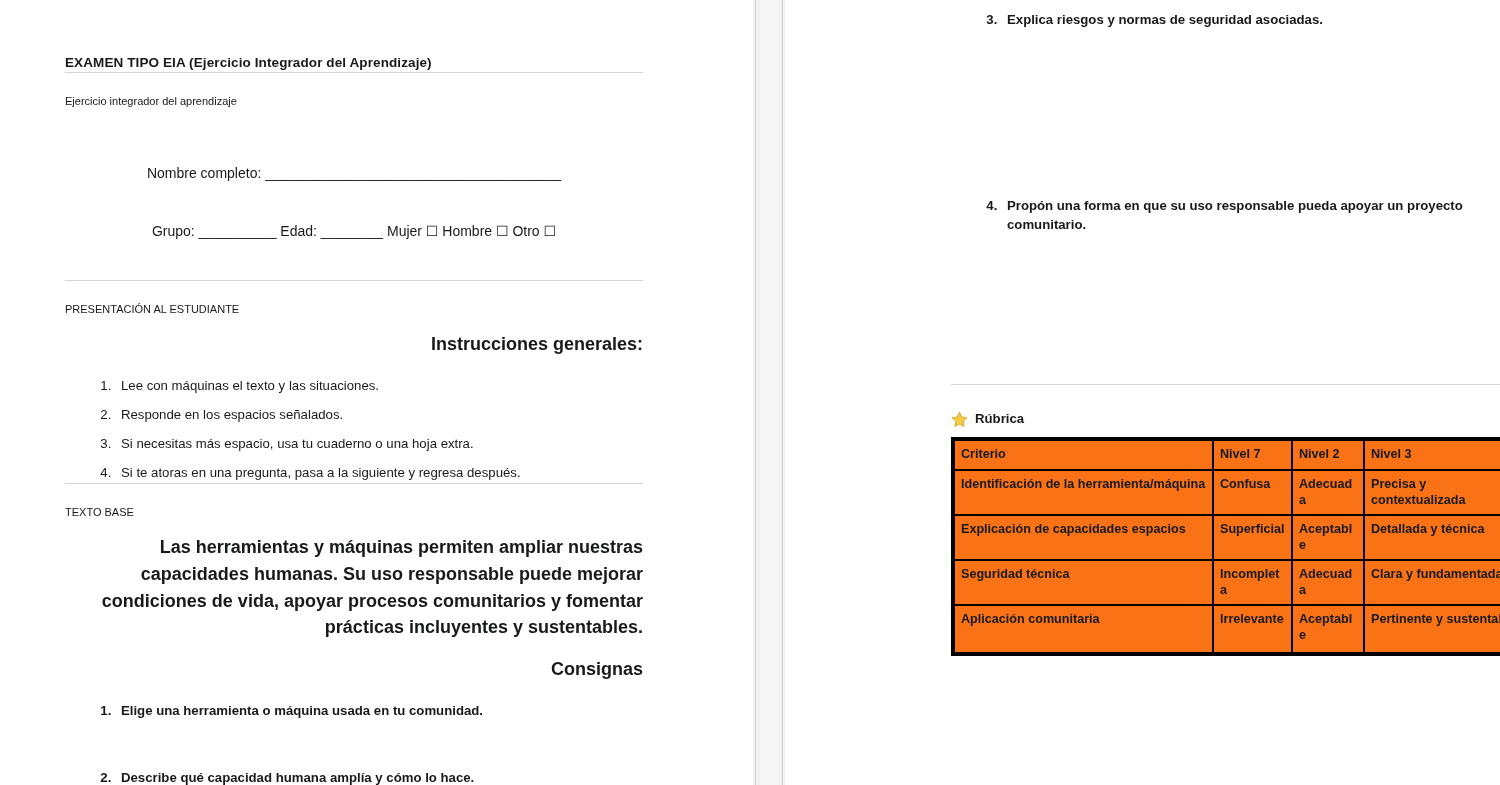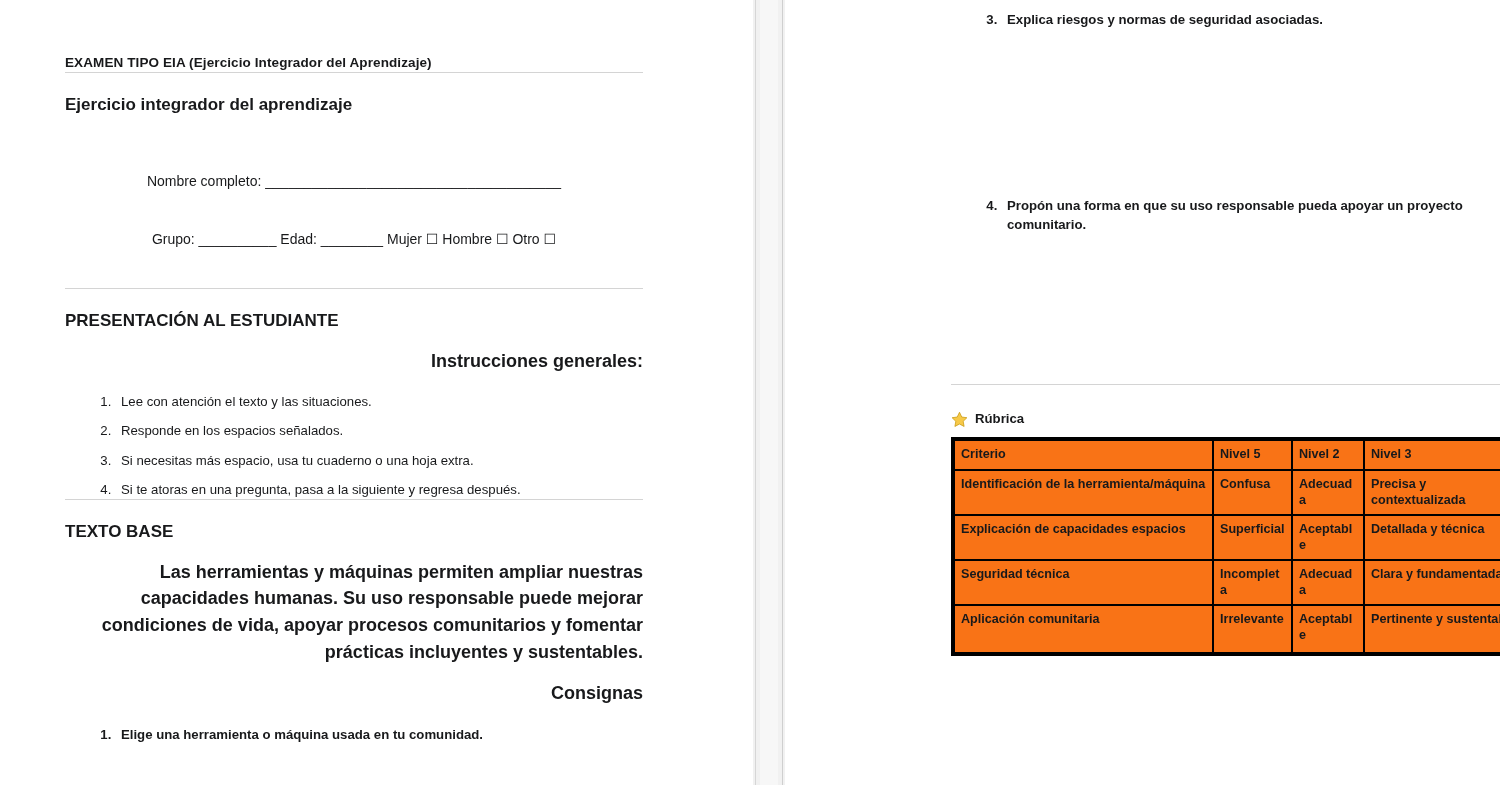--- a/index.html
+++ b/index.html
@@ -86,22 +86,22 @@
     border-top: 1px solid #d4d4d4;
     margin: 0;
     height: 1px;
   }
   .rule-1 { margin-top: 20px; }
   .rule-2 { margin-top: 20px; }
   .rule-3 { margin-top: 19px; }
   .rule-right { margin-top: 0; }
 
   h2.sec-head {
-    font-size: 17px;
-    font-weight: bold;
+    font-size: 11px;
+    font-weight: normal;
     margin: 0;
     line-height: 1.35;
   }
   .sec-head.after-rule { padding-top: 21px; }
 
   p.body-line {
     font-size: 13.2px;
     margin: 0;
     padding-top: 15px;
     line-height: 1.45;
@@ -220,21 +220,21 @@
         <span class="fline">Grupo: __________ Edad: ________ Mujer ☐ Hombre ☐ Otro ☐</span>
       </div>
 
       <hr class="rule rule-2">
 
       <h2 class="sec-head after-rule">PRESENTACIÓN AL ESTUDIANTE</h2>
 
       <p class="body-bold">Instrucciones generales:</p>
 
       <ol class="numlist">
-        <li>Lee con atención el texto y las situaciones.</li>
+        <li>Lee con máquinas el texto y las situaciones.</li>
         <li>Responde en los espacios señalados.</li>
         <li>Si necesitas más espacio, usa tu cuaderno o una hoja extra.</li>
         <li>Si te atoras en una pregunta, pasa a la siguiente y regresa después.</li>
       </ol>
 
       <hr class="rule rule-3">
 
       <h2 class="sec-head after-rule">TEXTO BASE</h2>
 
       <p class="body-bold">Las herramientas y máquinas permiten ampliar nuestras capacidades humanas. Su uso responsable puede mejorar condiciones de vida, apoyar procesos comunitarios y fomentar prácticas incluyentes y sustentables.</p>
@@ -274,21 +274,21 @@
             <polygon points="12,1.8 15.2,8.5 22.4,9.5 17.2,14.6 18.5,21.8 12,18.4 5.5,21.8 6.8,14.6 1.6,9.5 8.8,8.5" fill="#f7c948" stroke="#c99a12" stroke-width="1.1" stroke-linejoin="round"></polygon>
           </svg>
         </span>
         <span>Rúbrica</span>
       </div>
 
       <table class="rubric">
         <tbody>
           <tr class="r-head">
             <td class="c0">Criterio</td>
-            <td class="c1">Nivel 5</td>
+            <td class="c1">Nivel 7</td>
             <td class="c2">Nivel 2</td>
             <td class="c3">Nivel 3</td>
           </tr>
           <tr class="r-0">
             <td class="c0">Identificación de la herramienta/máquina</td>
             <td class="c1 vmid">Confusa</td>
             <td class="c2 vmid">Adecuada</td>
             <td class="c3">Precisa y contextualizada</td>
           </tr>
           <tr class="r-1">

